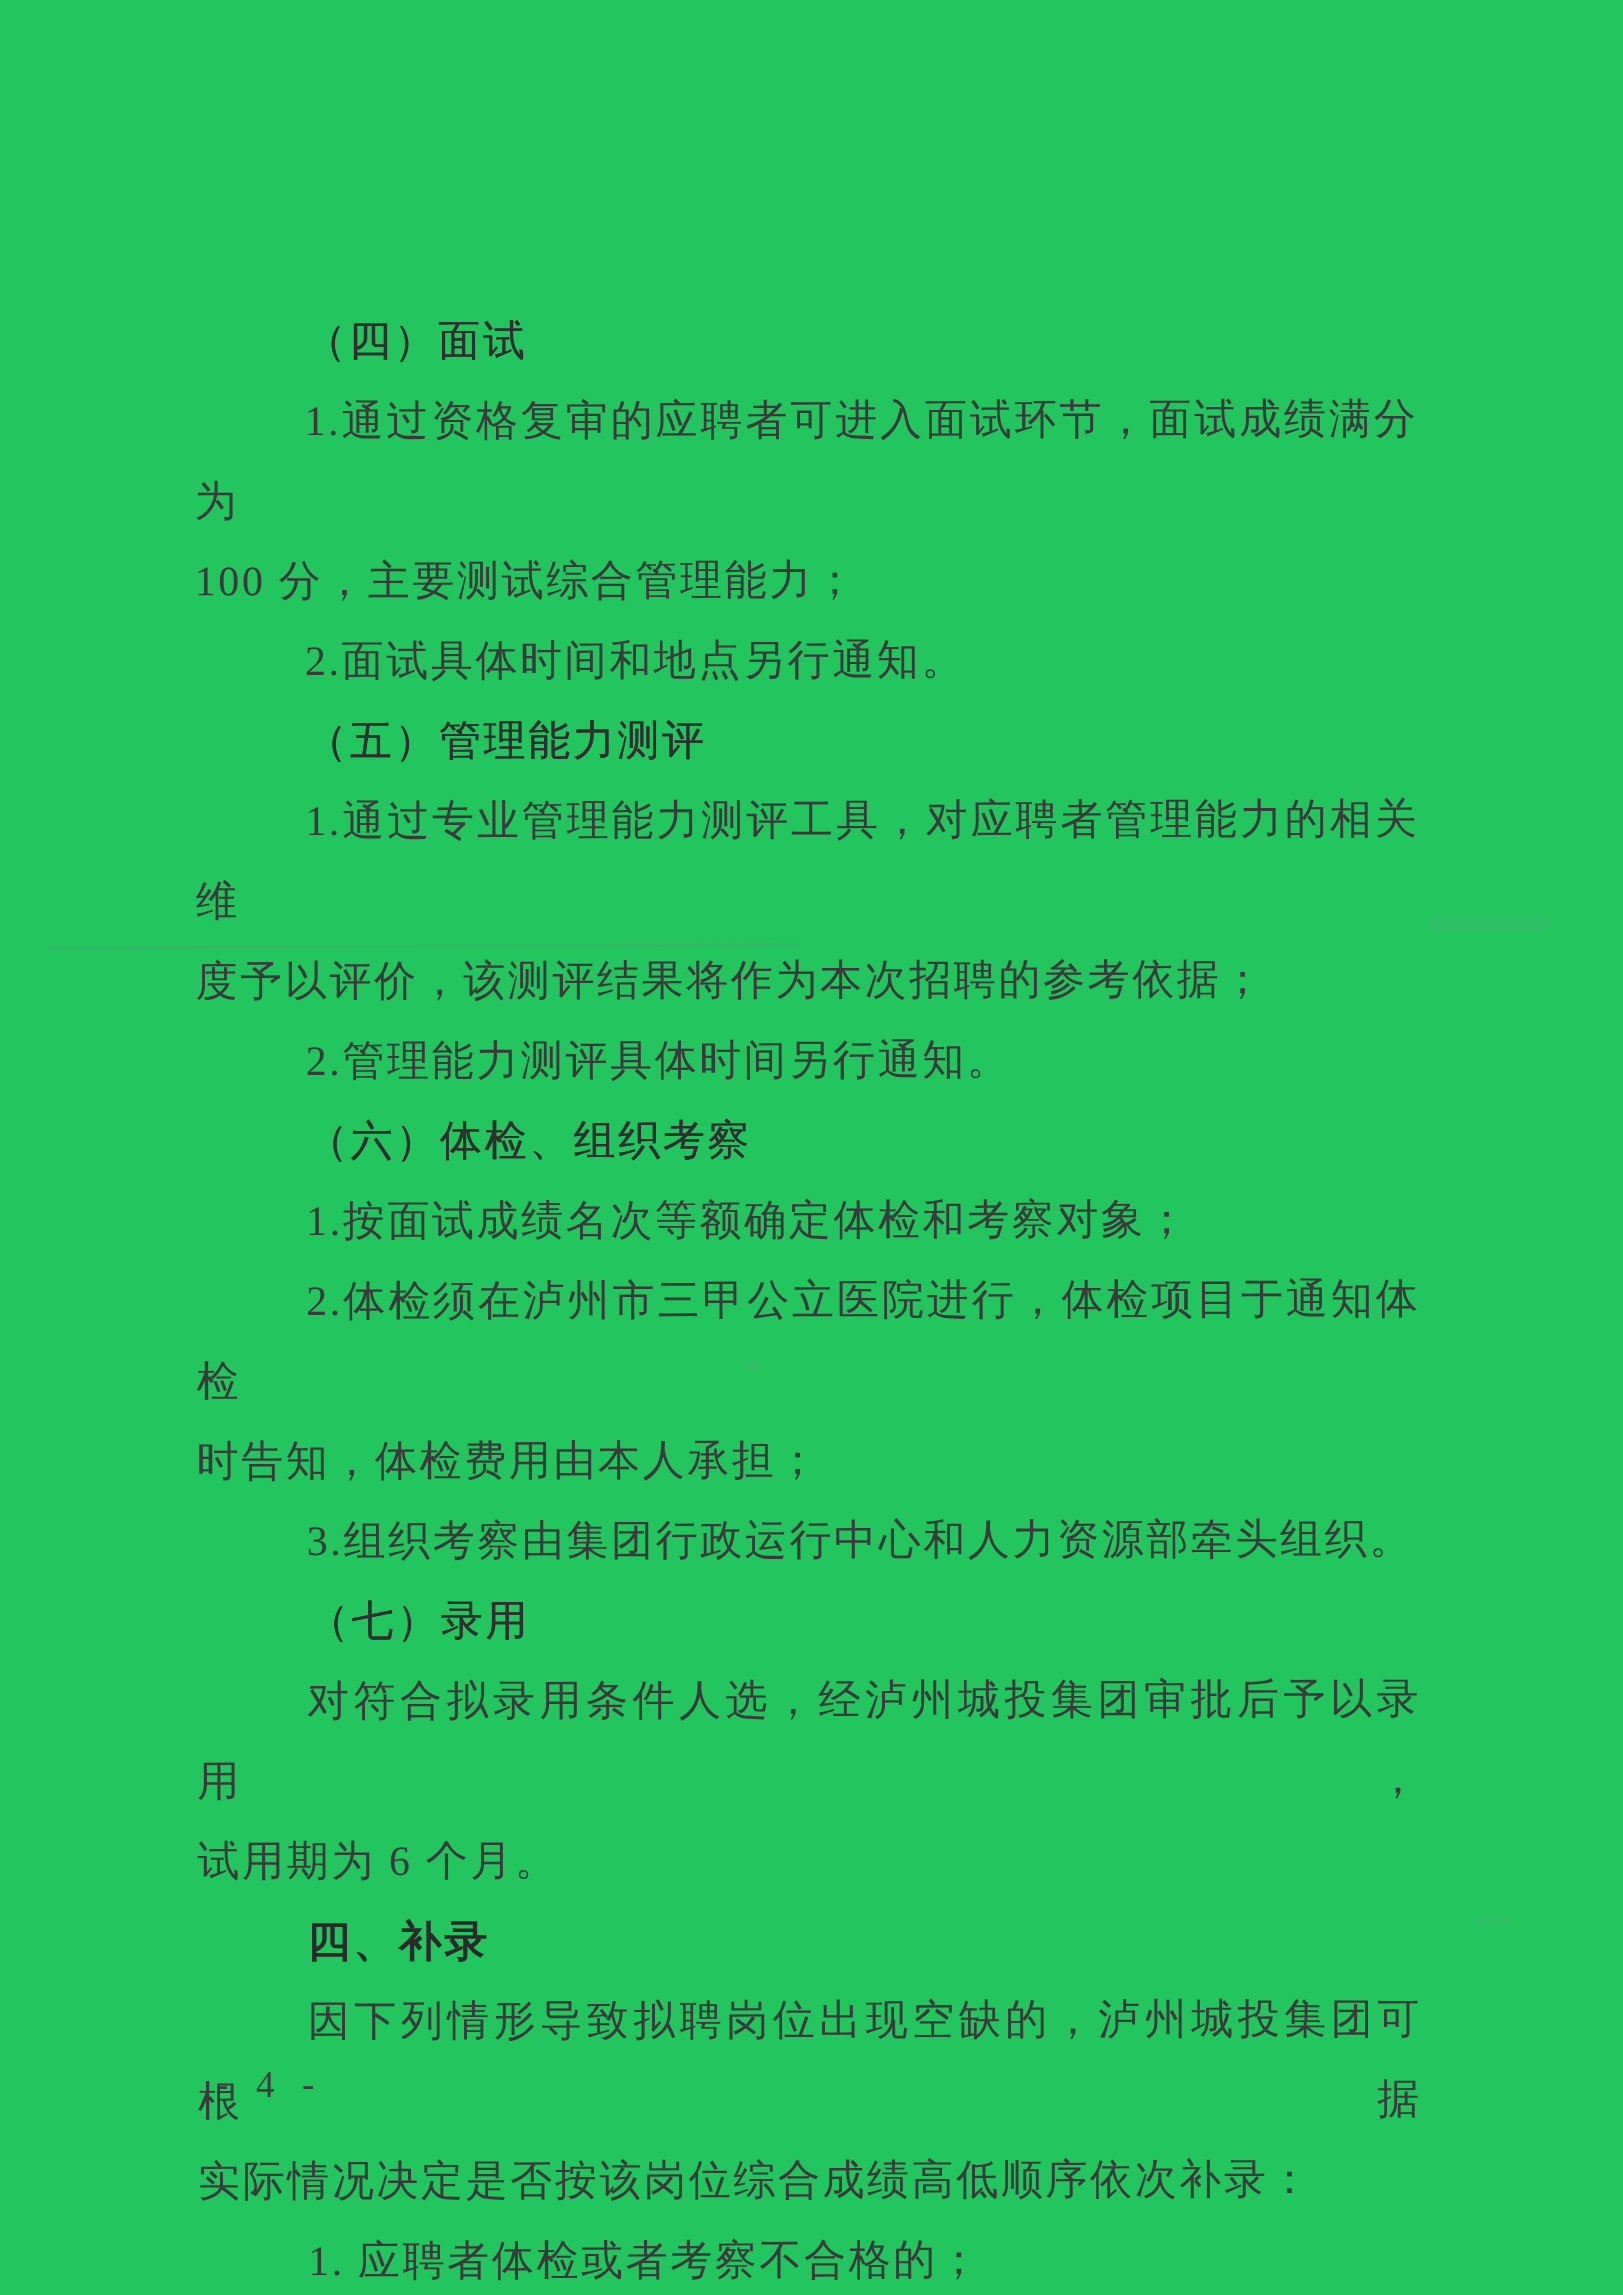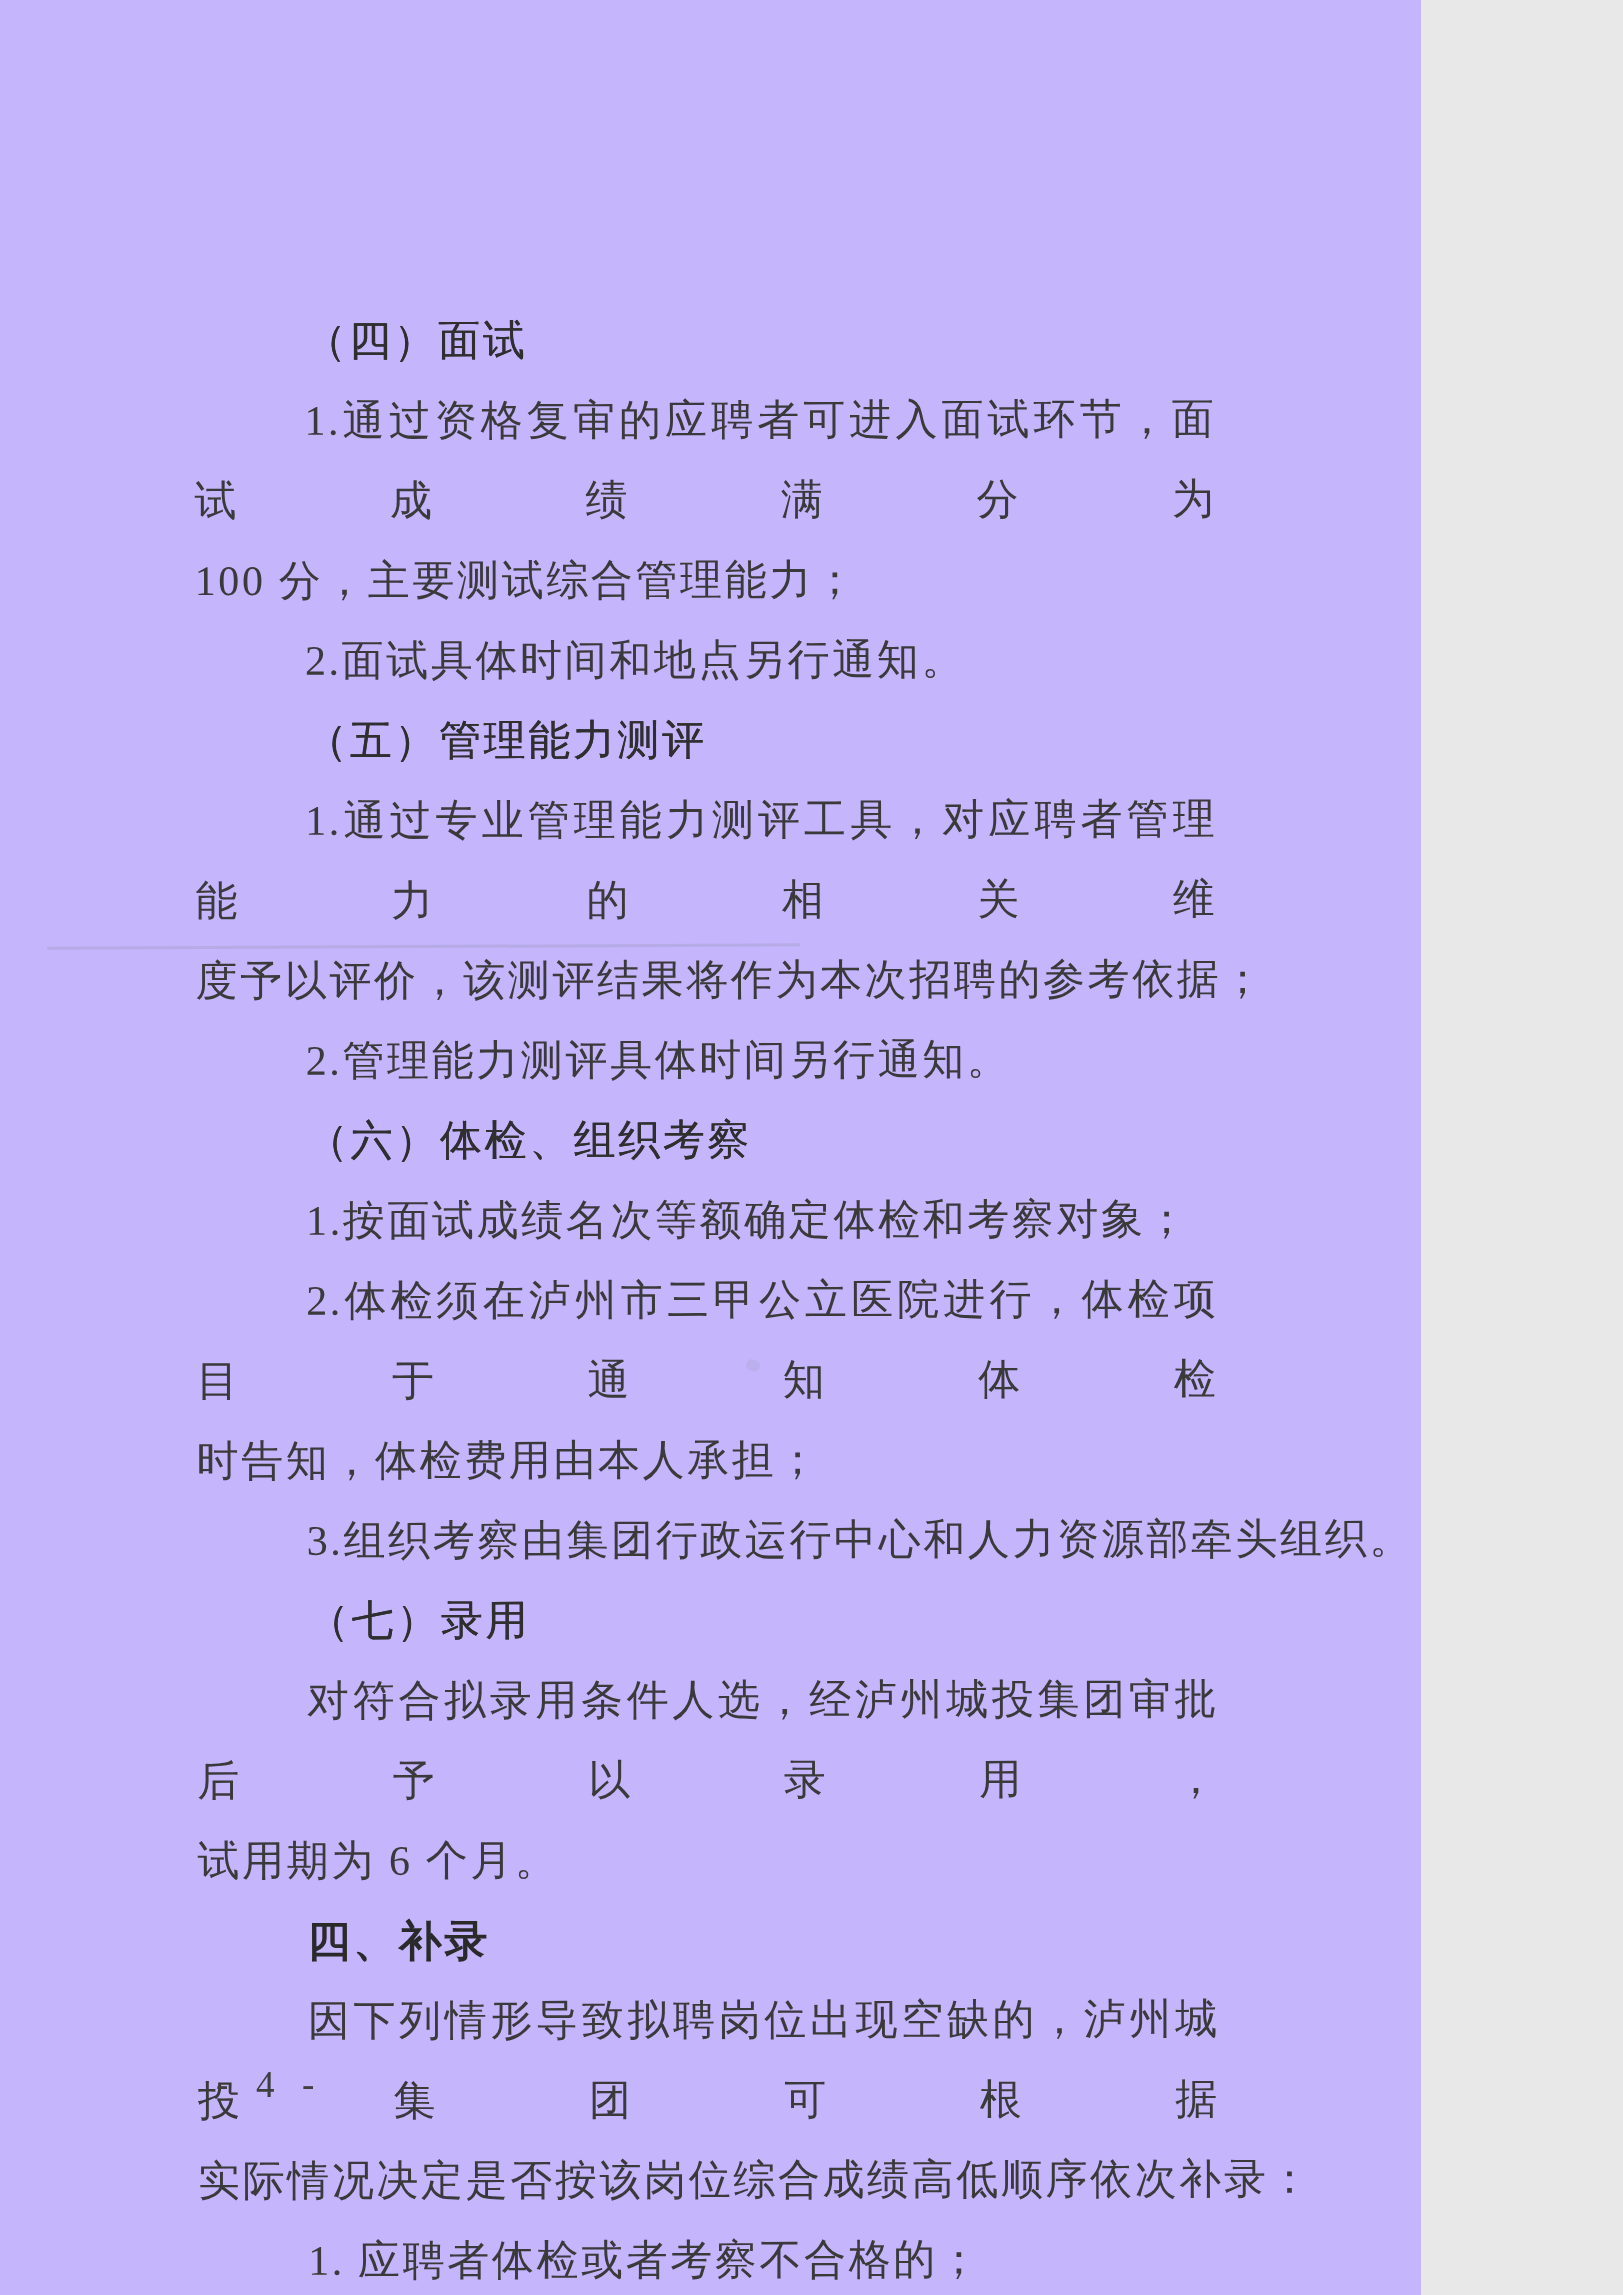--- a/index.html
+++ b/index.html
@@ -2,23 +2,23 @@
 <html style="font-size:10.5px"><head>
 <meta charset="utf-8">
 <style>
   html, body {
     margin: 0;
     padding: 0;
     background: #e8e8e8;
   }
   .page {
     position: relative;
-    width: 1421px;
+    width: 1623px;
     height: 2295px;
-    background: #c4b5fd;
+    background: #22c55e;
     overflow: hidden;
     font-family: "Liberation Serif", serif;
   }
   .content {
     position: absolute;
     top: 0;
     left: 0;
     right: 0;
     padding: 300px 203px 0 196px;
     transform: rotate(-0.12deg);

